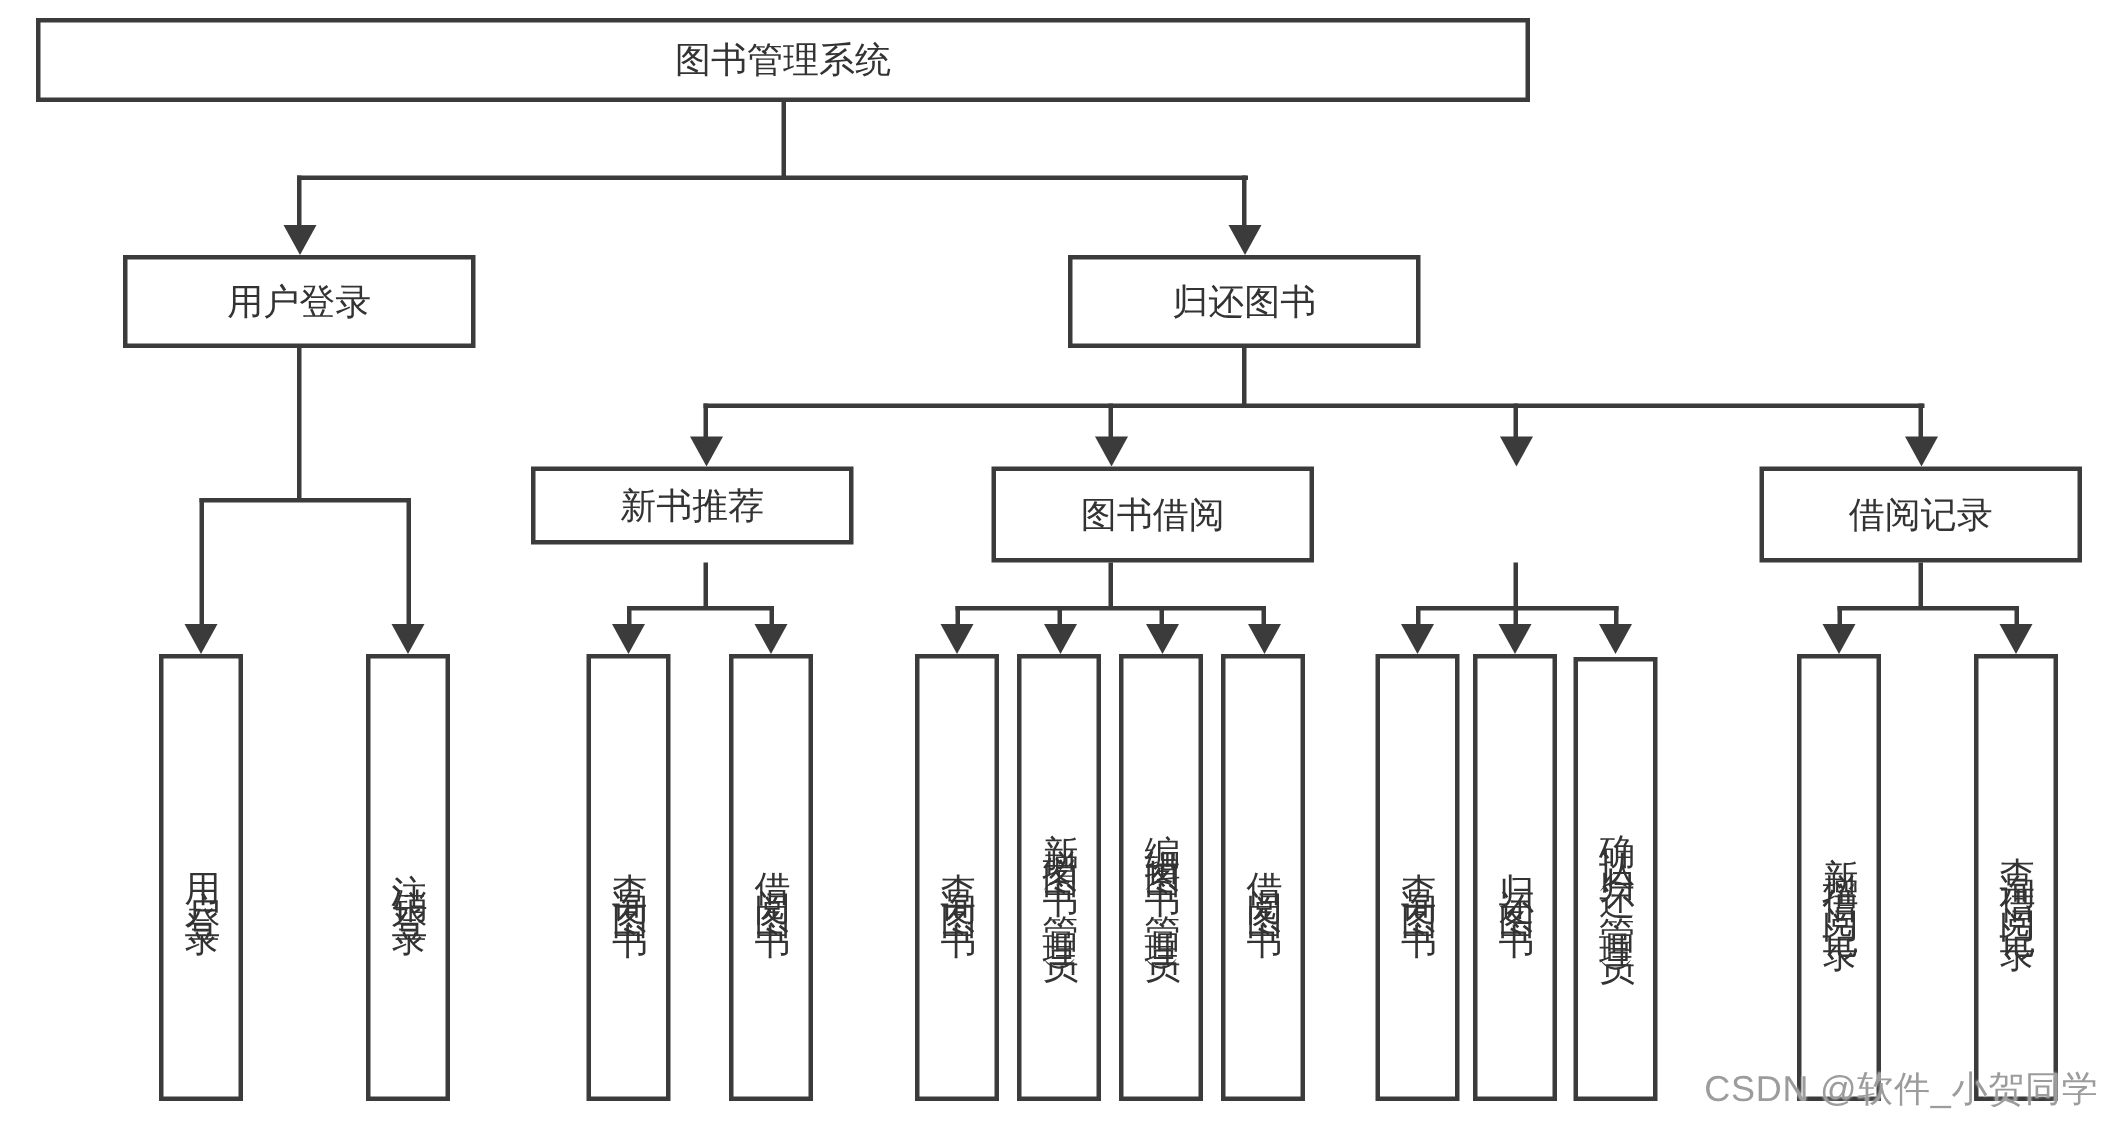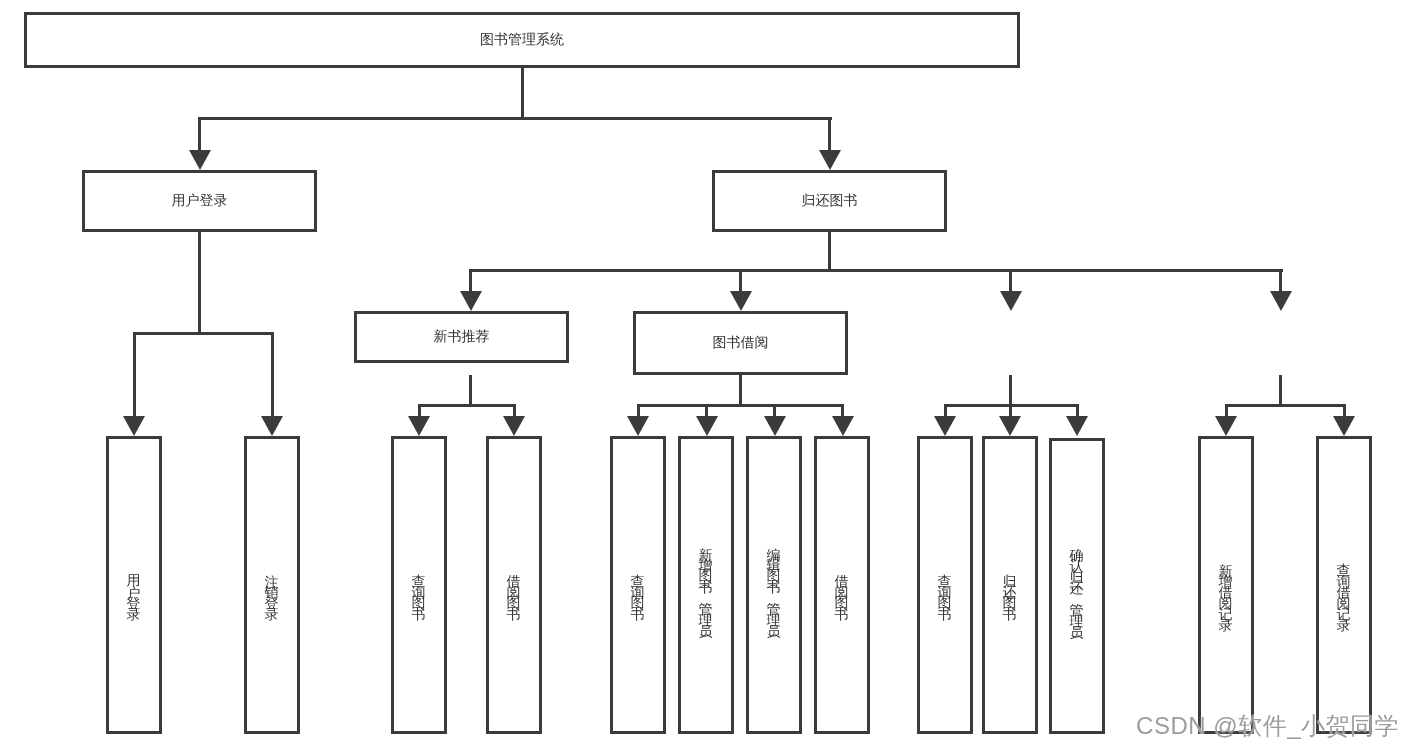--- a/index.html
+++ b/index.html
@@ -16,21 +16,21 @@
     font-family:"Liberation Sans","DejaVu Sans",sans-serif;
     overflow:hidden;
   }
   .box{
     position:absolute;
     box-sizing:border-box;
     border:3px solid var(--line);
     background:#fff;
     display:flex;align-items:center;justify-content:center;
     color:var(--text);
-    font-size:14px;
+    font-size:24px;
     text-align:center;
     white-space:nowrap;
   }
   .vbox{
     writing-mode:vertical-rl;
     text-orientation:mixed;
     letter-spacing:11px;
     white-space:normal;
     line-height:1;
     padding:6px 0;
@@ -82,21 +82,22 @@
   <div class="vline" style="left:469px;top:269px;height:26px;"></div>
   <div class="arr" style="left:460px;top:291px;"></div>
   <div class="vline" style="left:739px;top:269px;height:26px;"></div>
   <div class="arr" style="left:730px;top:291px;"></div>
   <div class="vline" style="left:1009px;top:269px;height:26px;"></div>
   <div class="arr" style="left:1000px;top:291px;"></div>
   <div class="vline" style="left:1279px;top:269px;height:26px;"></div>
   <div class="arr" style="left:1270px;top:291px;"></div>
 
   <div class="box" style="left:354px;top:311px;width:215px;height:52px;">新书推荐</div>
-  <div class="box" style="left:633px;top:311px;width:215px;height:64px;">图书借阅</div>
+  <div class="box" style="left:661px;top:311px;width:215px;height:64px;">图书借阅</div>
+  <div class="box" style="left:1173px;top:311px;width:215px;height:64px;">借阅记录</div>
 
   <div class="vline" style="left:469px;top:375px;height:31px;"></div>
   <div class="hline" style="left:418px;top:404px;width:98px;"></div>
   <div class="vline" style="left:418px;top:404px;height:14px;"></div>
   <div class="arr" style="left:408px;top:416px;"></div>
   <div class="vline" style="left:513px;top:404px;height:14px;"></div>
   <div class="arr" style="left:503px;top:416px;"></div>
 
   <div class="vline" style="left:739px;top:375px;height:31px;"></div>
   <div class="hline" style="left:637px;top:404px;width:207px;"></div>

